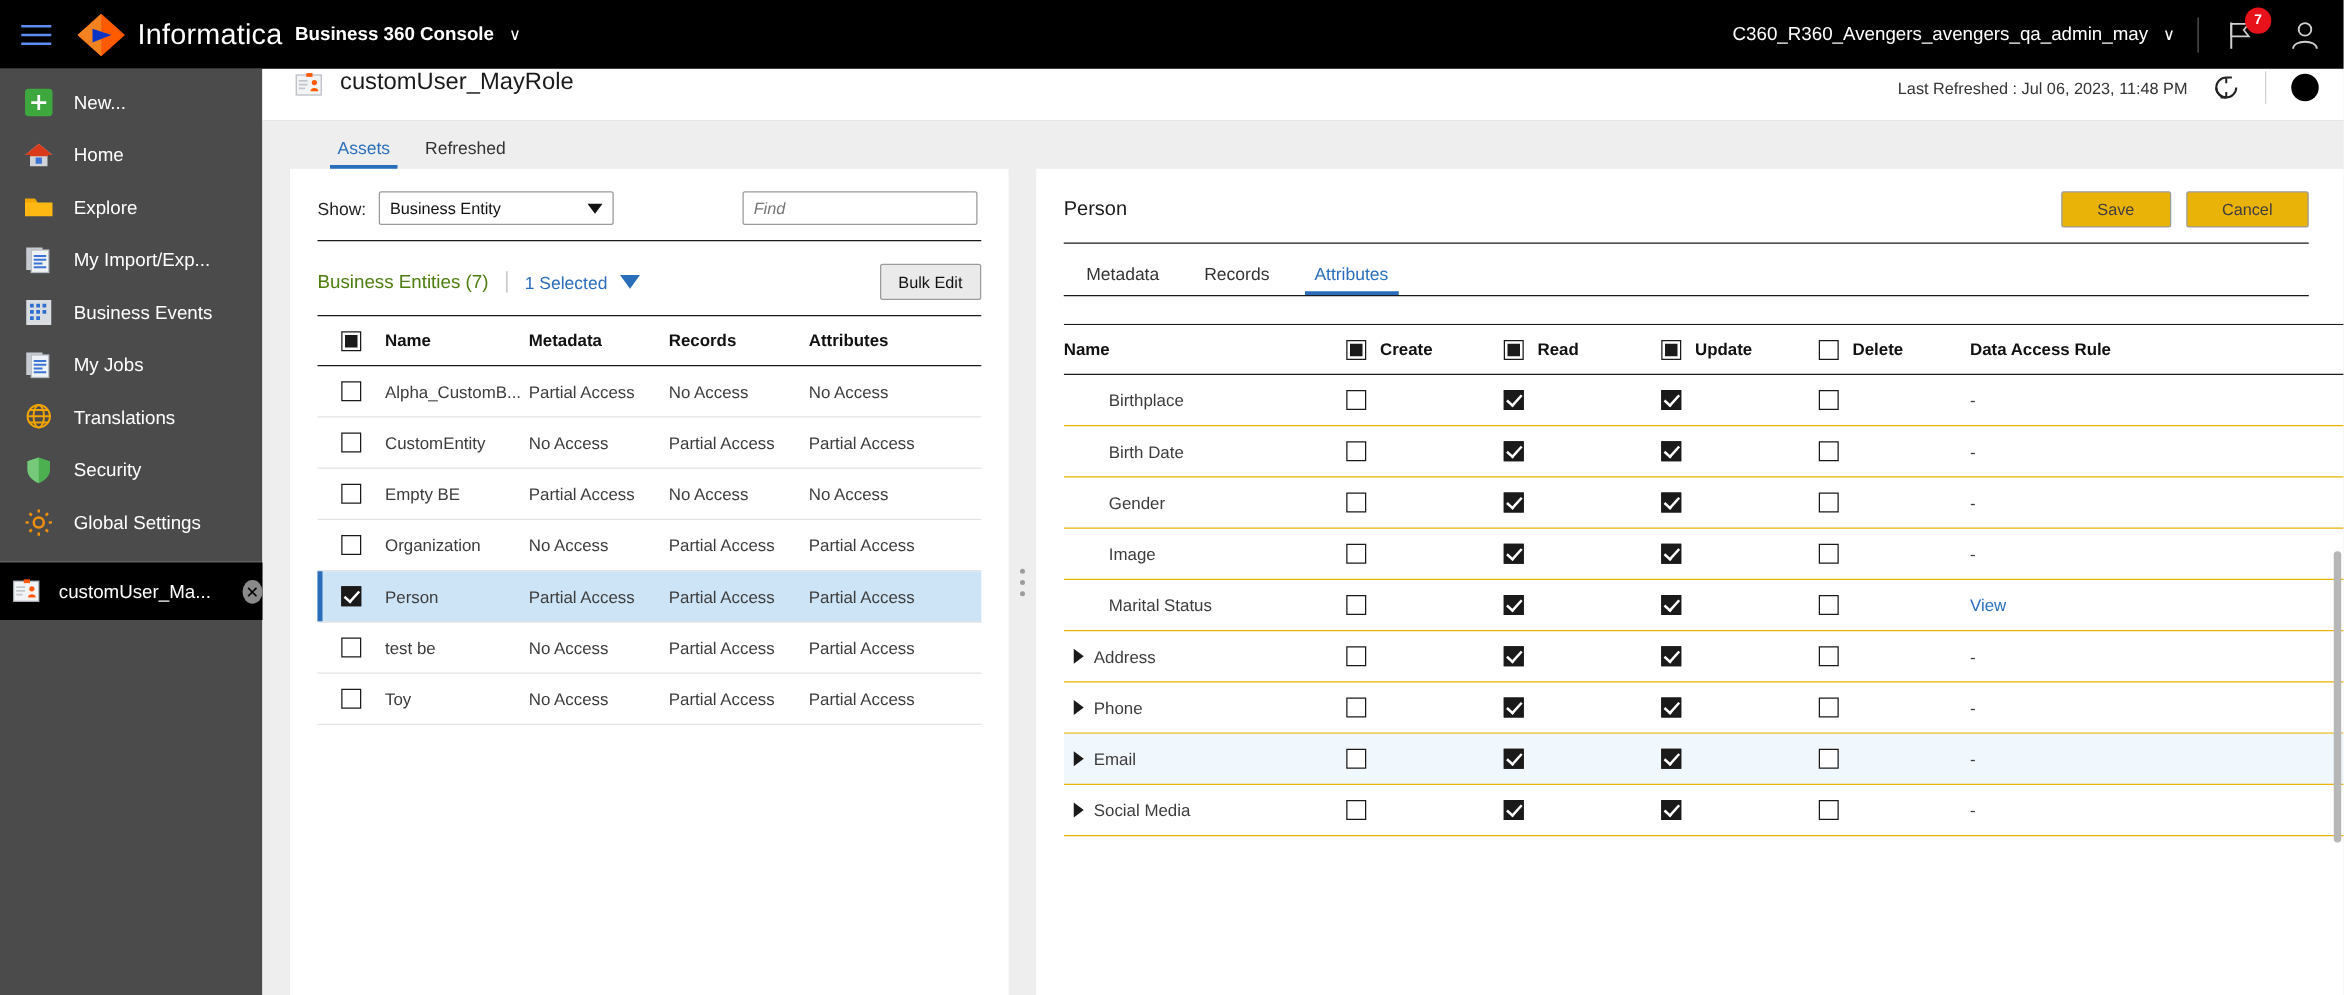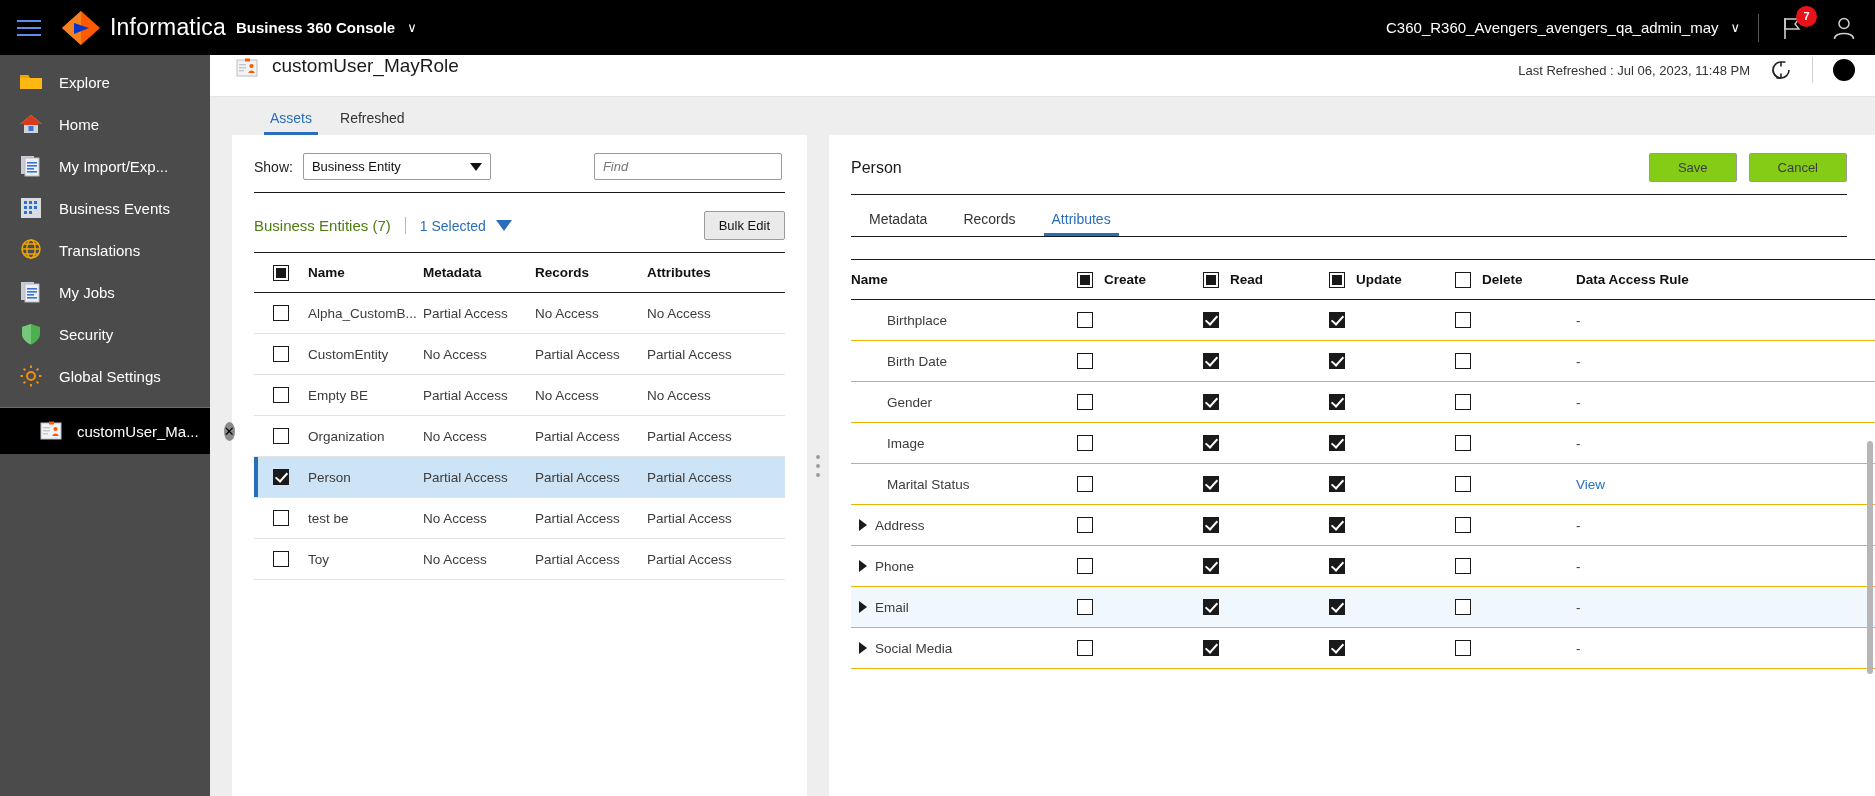--- a/index.html
+++ b/index.html
@@ -40,21 +40,21 @@
   
   .sidebar { width: 210px; flex: 0 0 210px; background: #4b4b4b; display: flex; flex-direction: column; }
   .nav-list { padding-top: 6px; }
   .nav-item {
     display: flex; align-items: center; height: 42px; padding-left: 18px; gap: 15px;
     color: #ffffff; font-size: 15px; cursor: pointer; white-space: nowrap;
   }
   .nav-ic { width: 26px; height: 26px; flex: 0 0 26px; display: flex; align-items: center; justify-content: center; }
   .nav-divider { height: 1px; background: #6b6b6b; margin: 10px 0 0 0; }
   .nav-active {
-    display: flex; align-items: center; height: 46px; padding-left: 38px; gap: 13px;
+    display: flex; align-items: center; height: 46px; padding-left: 8px; gap: 13px;
     background: #000000; color: #ffffff; font-size: 15px; cursor: pointer; position: relative;
   }
   .close-circle {
     width: 19px; height: 19px; border-radius: 50%; background: #8a8a8a; color: #000;
     display: flex; align-items: center; justify-content: center; font-size: 13px; margin-left: 12px;
     line-height: 1; cursor: pointer;
   }
 
   
   .content { flex: 1 1 auto; display: flex; flex-direction: column; min-width: 0; background: #eeeeee; }
@@ -129,21 +129,21 @@
   .splitter { width: 22px; flex: 0 0 22px; background: #eeeeee; display: flex; align-items: center; justify-content: center; cursor: col-resize; }
   .grip { display: flex; flex-direction: column; gap: 5px; }
   .grip i { width: 4px; height: 4px; border-radius: 50%; background: #9c9c9c; display: block; }
 
   
   .right-panel { flex: 1 1 auto; background: #ffffff; display: flex; flex-direction: column; min-width: 0; position: relative; }
   .rp-head { display: flex; align-items: center; padding: 18px 28px 0 22px; }
   .rp-title { font-size: 16px; color: #1a1a1a; }
   .rp-btns { margin-left: auto; display: flex; gap: 12px; }
   .btn-std {
-    background: #84cc16; border: 1px solid #9b9b9b; border-radius: 2px; font-size: 13px;
+    background: #eab308; border: 1px solid #9b9b9b; border-radius: 2px; font-size: 13px;
     padding: 6px 28px; cursor: pointer; color: #3d3d3d; font-family: "Liberation Sans", sans-serif;
   }
   .rp-rule { height:1px; background:#1a1a1a; margin: 12px 28px 0 22px; }
   .rp-tabs { display:flex; padding-left: 22px; margin-top: 6px; }
   .rtab { font-size: 14px; padding: 10px 18px 9px 18px; cursor:pointer; color:#333; position:relative; }
   .rtab.active { color:#2a6ebb; }
   .rtab.active::after{content:'';position:absolute;left:10px;right:10px;bottom:0;height:3px;background:#2a6ebb;}
   .rp-rule2 { height:1px; background:#1a1a1a; margin: 0 28px 0 22px; }
 
   .attr-table { margin: 22px 0 0 22px; flex: 1 1 auto; overflow: hidden; }
@@ -203,40 +203,49 @@
         </svg>
       </span>
     </div>
   </div>
 
   <div class="body">
 
     <div class="sidebar">
       <div class="nav-list">
 
-
         <div class="nav-item">
           <span class="nav-ic">
             <svg width="24" height="24" viewBox="0 0 24 24">
-                <path d="M1 5 L9 5 L11 8 L23 8 L23 19 L1 19 Z" fill="#fdb813"></path>
-                <path d="M1 5 L9 5 L11 8 L1 8 Z" fill="#f0a500"></path>
-              </svg>
-          </span>
-          <span>Explore</span>
+                <rect x="1" y="1" width="22" height="22" rx="3" fill="#3ea83e"></rect>
+                <path d="M12 6 L12 18 M6 12 L18 12" stroke="#fff" stroke-width="2.2"></path>
+              </svg>
+          </span>
+          <span>New...</span>
         </div>
 
         <div class="nav-item">
           <span class="nav-ic">
             <svg width="24" height="24" viewBox="0 0 24 24">
                 <path d="M12 3 L23 12 L19 12 L19 21 L5 21 L5 12 L1 12 Z" fill="#d0d3d8"></path>
                 <path d="M12 3 L23 12 L19 12 L19 13 L5 13 L5 12 L1 12 Z" fill="#d93a1a"></path>
                 <rect x="9.5" y="14" width="5" height="5" fill="#3b74d4"></rect>
               </svg>
           </span>
           <span>Home</span>
+        </div>
+
+        <div class="nav-item">
+          <span class="nav-ic">
+            <svg width="24" height="24" viewBox="0 0 24 24">
+                <path d="M1 5 L9 5 L11 8 L23 8 L23 19 L1 19 Z" fill="#fdb813"></path>
+                <path d="M1 5 L9 5 L11 8 L1 8 Z" fill="#f0a500"></path>
+              </svg>
+          </span>
+          <span>Explore</span>
         </div>
 
         <div class="nav-item">
           <span class="nav-ic">
             <svg width="24" height="24" viewBox="0 0 24 24">
                 <rect x="2" y="2" width="13" height="18" fill="#c8ccd2"></rect>
                 <rect x="6" y="4" width="14" height="18" fill="#eef1f5" stroke="#b7bcc4"></rect>
                 <g fill="#3b74d4">
                   <rect x="8" y="8" width="10" height="1.6"></rect>
                   <rect x="8" y="11" width="10" height="1.6"></rect>
@@ -262,43 +271,43 @@
                   <rect x="5" y="15" width="3" height="3"></rect>
                   <rect x="10" y="15" width="3" height="3"></rect>
                 </g>
               </svg>
           </span>
           <span>Business Events</span>
         </div>
 
         <div class="nav-item">
           <span class="nav-ic">
-            <svg width="24" height="24" viewBox="0 0 24 24" fill="none" stroke="#f0a500" stroke-width="1.5">
-                <circle cx="12" cy="11" r="9"></circle>
-                <ellipse cx="12" cy="11" rx="4.2" ry="9"></ellipse>
-                <path d="M3 11 H21 M4.5 6 H19.5 M4.5 16 H19.5"></path>
-              </svg>
-          </span>
-          <span>Translations</span>
-        </div>
-
-        <div class="nav-item">
-          <span class="nav-ic">
             <svg width="24" height="24" viewBox="0 0 24 24">
                 <rect x="2" y="2" width="13" height="18" fill="#c8ccd2"></rect>
                 <rect x="6" y="4" width="14" height="18" fill="#eef1f5" stroke="#b7bcc4"></rect>
                 <g fill="#3b74d4">
                   <rect x="8" y="8" width="10" height="1.6"></rect>
                   <rect x="8" y="11" width="10" height="1.6"></rect>
                   <rect x="8" y="14" width="7" height="1.6"></rect>
                   <rect x="8" y="17" width="10" height="1.6"></rect>
                 </g>
               </svg>
           </span>
           <span>My Jobs</span>
+        </div>
+
+        <div class="nav-item">
+          <span class="nav-ic">
+            <svg width="24" height="24" viewBox="0 0 24 24" fill="none" stroke="#f0a500" stroke-width="1.5">
+                <circle cx="12" cy="11" r="9"></circle>
+                <ellipse cx="12" cy="11" rx="4.2" ry="9"></ellipse>
+                <path d="M3 11 H21 M4.5 6 H19.5 M4.5 16 H19.5"></path>
+              </svg>
+          </span>
+          <span>Translations</span>
         </div>
 
         <div class="nav-item">
           <span class="nav-ic">
             <svg width="24" height="24" viewBox="0 0 24 24">
                 <path d="M12 2 L21 5 L21 12 C21 17 16 21 12 22.5 C8 21 3 17 3 12 L3 5 Z" fill="#4caf50"></path>
                 <path d="M12 2 L12 22.5 C8 21 3 17 3 12 L3 5 Z" fill="#76c97a"></path>
               </svg>
           </span>
           <span>Security</span>

